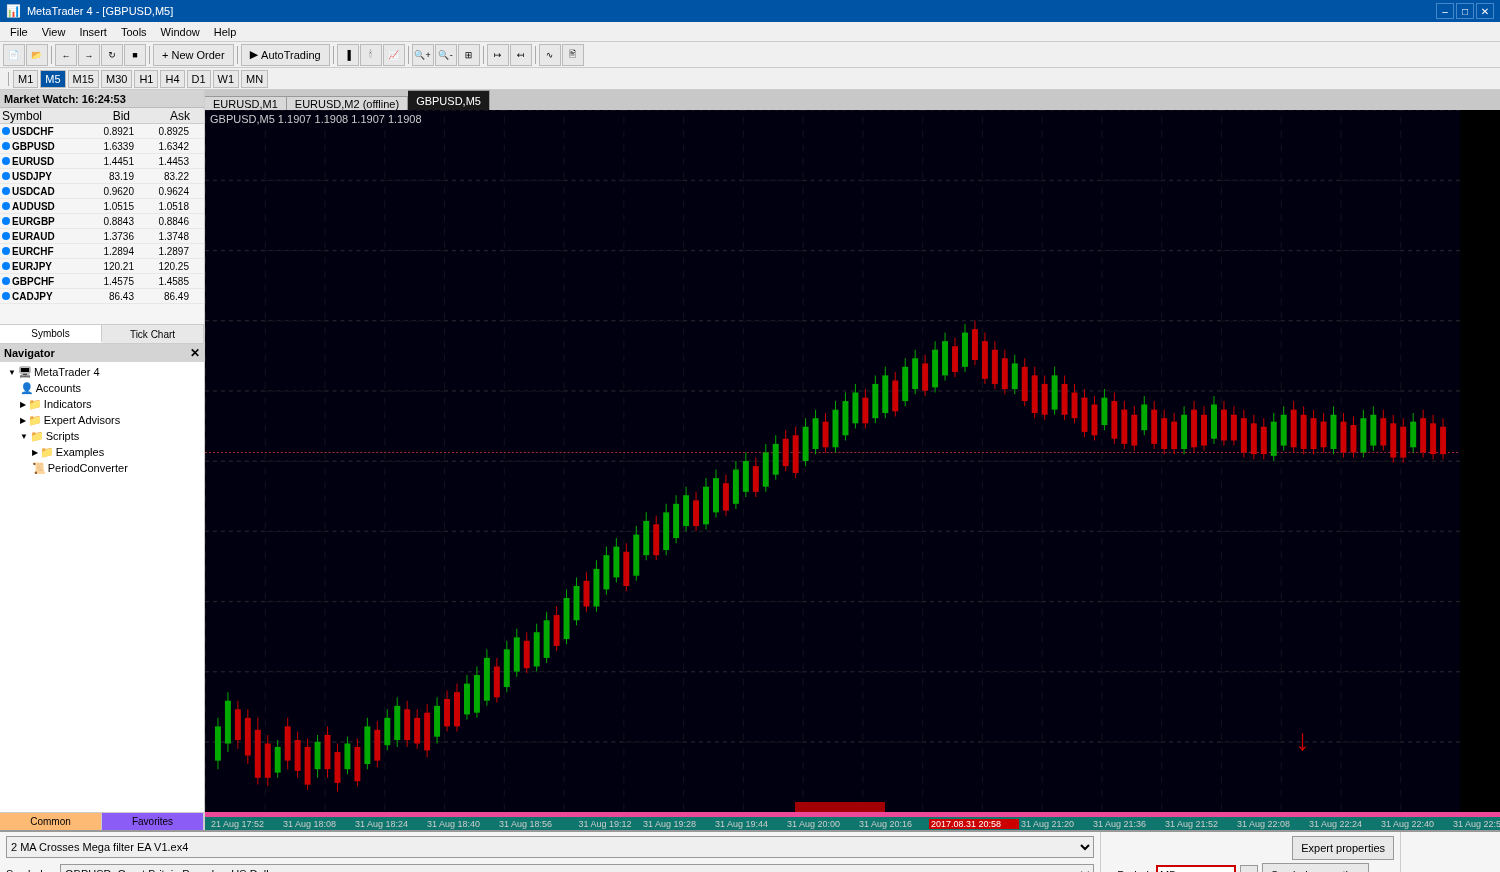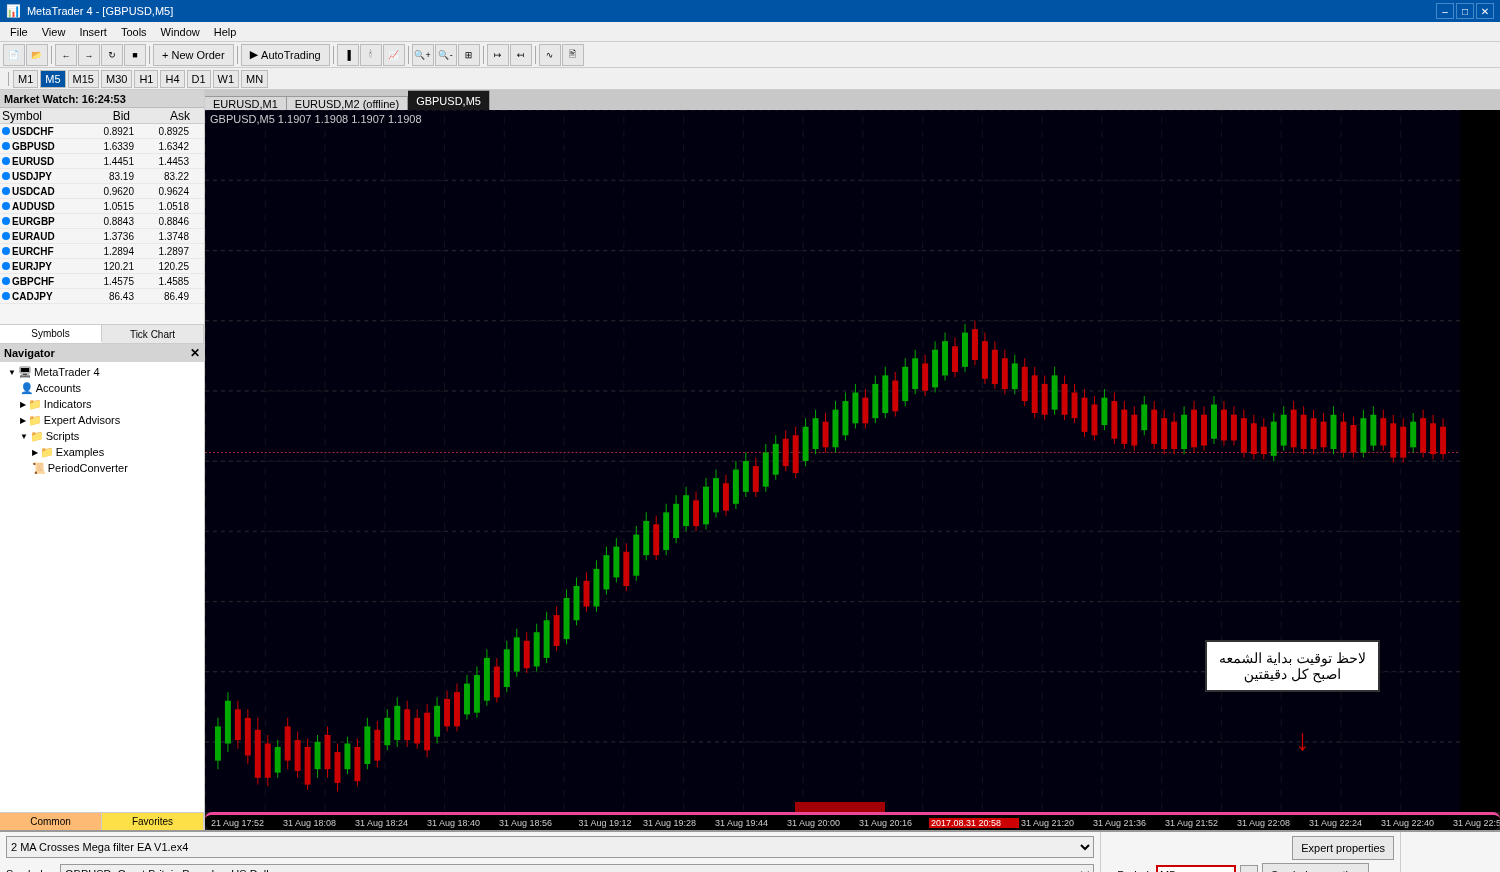--- a/index.html
+++ b/index.html
@@ -111,21 +111,21 @@
       position: absolute; background: white; border: 2px solid #333;
       padding: 8px 12px; font-size: 14px; text-align: center; z-index: 20;
       right: 120px; bottom: 120px; direction: rtl;
     }
 
     
     .bottom-section { height: 240px; background: #f5f5f5; border-top: 2px solid #999; display: flex; flex-direction: column; }
 
     
     .nav-bottom-tabs { display: flex; border-top: 1px solid #ccc; height: 18px; }
-    .nav-btab { flex: 1; font-size: 10px; display: flex; align-items: center; justify-content: center; cursor: pointer; background: #fde047; border-right: 1px solid #ccc; }
+    .nav-btab { flex: 1; font-size: 10px; display: flex; align-items: center; justify-content: center; cursor: pointer; background: #8b5cf6; border-right: 1px solid #ccc; }
     .nav-btab.active { background: #fdba74; }
 
     
     svg.chart-svg { position: absolute; top: 0; left: 0; width: 100%; height: 100%; }
   </style>
 </head>
 <body>
 
 <div class="title-bar">
   <div class="title-bar-left">
@@ -619,31 +619,27 @@
             <line x1="1223" y1="175" x2="1223" y2="203" stroke="#cc0000" stroke-width="1"></line>
             <rect x="1230" y="183" width="6" height="18" fill="#cc0000"></rect>
             <line x1="1233" y1="178" x2="1233" y2="204" stroke="#cc0000" stroke-width="1"></line>
             <rect x="1240" y="185" width="6" height="16" fill="#cc0000"></rect>
             <line x1="1243" y1="180" x2="1243" y2="204" stroke="#cc0000" stroke-width="1"></line>
           </g>
         </svg>
       </div>
 
 
-      <div class="annotation-box">
-        <div>لاحظ توقيت بداية الشمعه</div>
-        <div>اصبح كل دقيقتين</div>
-      </div>
 
       <div style="position:absolute; bottom:55px; right:190px; z-index:21; font-size:30px; color:#cc0000;">↓</div>
 
       <div style="position:absolute; bottom:0px; left:590px; width:90px; height:10px; background:#cc0000; opacity:0.8; z-index:15;"></div>
     </div>
 
-    <div class="x-axis" style="background:#000000; border-top:3px solid #ec4899;border-radius:7px;">
+    <div class="x-axis" style="background:#0f766e; border-top:5px solid #ec4899;">
       <div class="x-labels" style="display:flex; overflow:hidden; padding-left:4px;">
         <span class="x-label" style="min-width:72px;">21 Aug 17:52</span>
         <span class="x-label" style="min-width:72px;">31 Aug 18:08</span>
         <span class="x-label" style="min-width:72px;">31 Aug 18:24</span>
         <span class="x-label" style="min-width:72px;">31 Aug 18:40</span>
         <span class="x-label" style="min-width:72px;">31 Aug 18:56</span>
         <span class="x-label" style="min-width:72px;text-align:center;">31 Aug 19:12</span>
         <span class="x-label" style="min-width:72px;">31 Aug 19:28</span>
         <span class="x-label" style="min-width:72px;">31 Aug 19:44</span>
         <span class="x-label" style="min-width:72px;">31 Aug 20:00</span>

